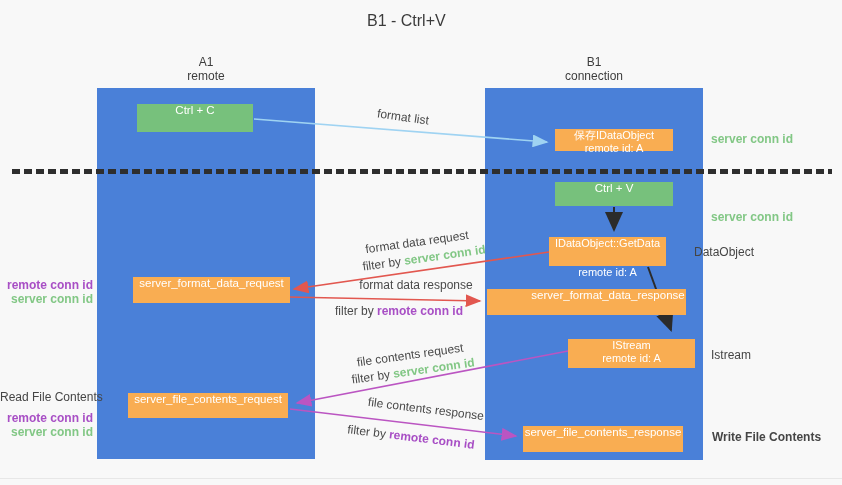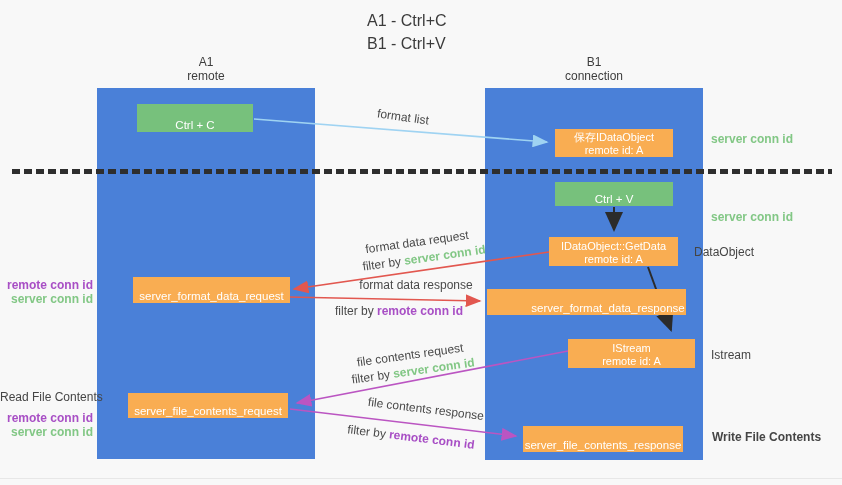--- a/index.html
+++ b/index.html
@@ -11,41 +11,40 @@
   }
   .abs{position:absolute;}
   .title{left:367px;top:9px;font-size:16px;line-height:23px;color:#3b3b3b;}
   .lane-header{top:55px;width:218px;text-align:center;font-size:12px;line-height:14px;color:#3d3d3d;}
   .lane{top:88px;width:218px;height:371px;background:#4a80d8;}
   .dashed-line{
     left:12px;top:169px;width:820px;height:5px;
     background:repeating-linear-gradient(90deg,#2e2e2e 0px,#2e2e2e 8px,rgba(0,0,0,0) 8px,rgba(0,0,0,0) 12px);
   }
   .node{
-    display:flex;flex-direction:column;align-items:center;justify-content:flex-end;
+    display:flex;flex-direction:column;align-items:center;justify-content:flex-start;
     color:#ffffff;font-size:11.5px;line-height:13px;text-align:center;white-space:nowrap;
   }
   .node.green{background:#77c17c;}
   .node.orange{background:#f9ad52;}
   .flow-label{
     font-size:12px;color:#4a4a4a;white-space:nowrap;
     transform-origin:center center;
   }
   .side-label{font-size:12px;color:#454545;white-space:nowrap;}
   .left-labels{left:0;width:93px;text-align:right;}
   .green-text{color:#82c785;font-weight:bold;}
   .purple-text{color:#a84fc5;font-weight:bold;}
   svg.arrows{left:0;top:0;pointer-events:none;}
   .bottom-edge{left:0;top:478px;width:842px;height:1px;background:#e7e7e7;}
 </style>
 </head>
 <body>
 
 <div class="abs title">
-  <div>A1 - Ctrl+C</div>
   <div>B1 - Ctrl+V</div>
 </div>
 
 <div class="abs lane-header" style="left:97px;">
   <div>A1</div>
   <div>remote</div>
 </div>
 <div class="abs lane-header" style="left:485px;">
   <div>B1</div>
   <div>connection</div>
@@ -83,28 +82,28 @@
 <div class="abs node green" style="left:137px;top:104px;width:116px;height:28px;">
   <span>Ctrl + C</span>
 </div>
 <div class="abs node orange" style="left:133px;top:277px;width:157px;height:26px;">
   <span>server_format_data_request</span>
 </div>
 <div class="abs node orange" style="left:128px;top:393px;width:160px;height:25px;">
   <span>server_file_contents_request</span>
 </div>
 
-<div class="abs node orange" style="left:555px;top:129px;width:118px;height:28px;font-size:11px;">
+<div class="abs node orange" style="left:555px;top:129px;width:118px;height:22px;font-size:11px;">
   <span>保存IDataObject</span>
   <span>remote id: A</span>
 </div>
 <div class="abs node green" style="left:555px;top:182px;width:118px;height:24px;">
   <span>Ctrl + V</span>
 </div>
-<div class="abs node orange" style="left:549px;top:237px;width:129px;height:29px;font-size:11px;">
+<div class="abs node orange" style="left:549px;top:237px;width:117px;height:29px;font-size:11px;gap:16px;">
   <span>IDataObject::GetData</span>
   <span>remote id: A</span>
 </div>
 <div class="abs node orange" style="left:487px;top:289px;width:156px;height:26px;padding-left:43px;">
   <span>server_format_data_response</span>
 </div>
 <div class="abs node orange" style="left:568px;top:339px;width:127px;height:29px;font-size:11px;">
   <span>IStream</span>
   <span>remote id: A</span>
 </div>

